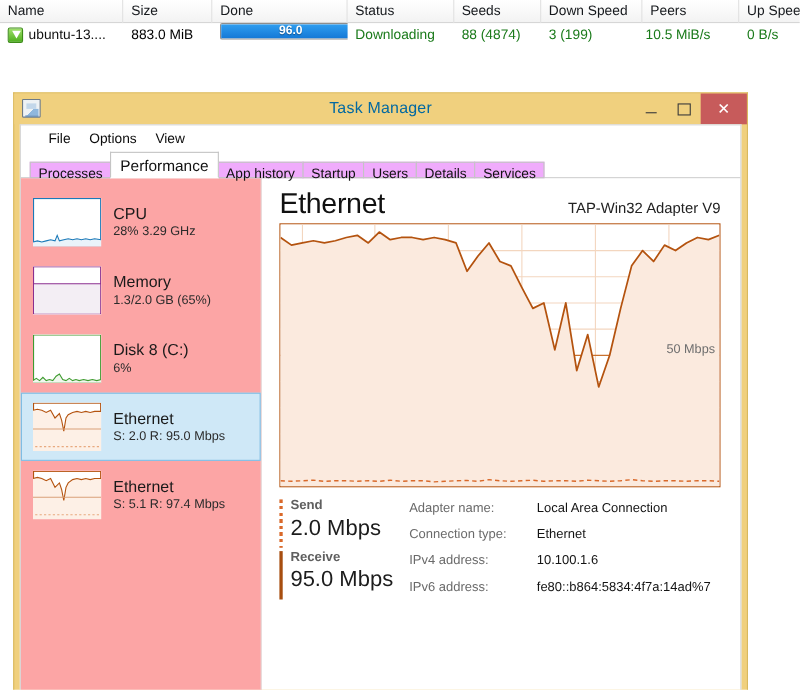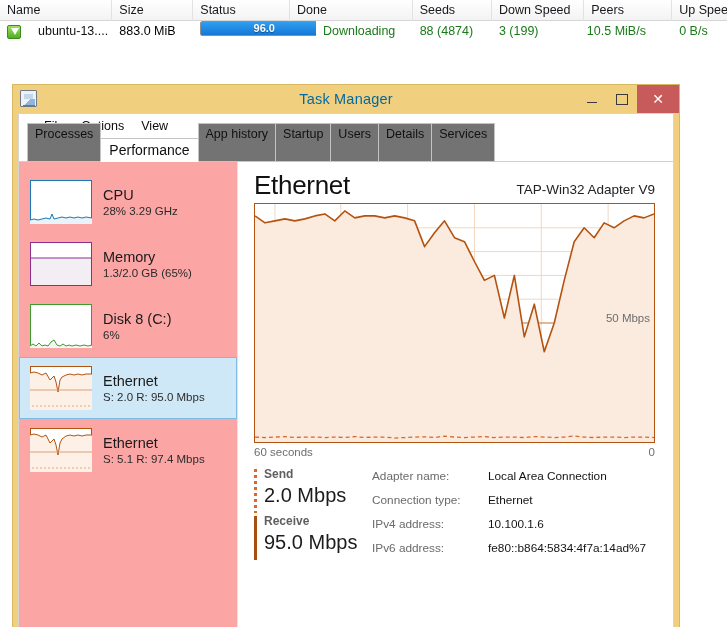--- a/index.html
+++ b/index.html
@@ -20,21 +20,21 @@
   }
   .tl-col {
     height: 21px; line-height: 20px;
     font-size: 12.5px; color: #15181c;
     border-right: 1px solid #e2e2e2;
     padding-left: 7px; position: relative; overflow: hidden; white-space: nowrap;
   }
   .tl-row { position: absolute; left: 0; top: 21px; width: 727px; height: 21px; display: flex; align-items: center; }
   .tl-cell { height: 21px; line-height: 21px; font-size: 12.5px; padding-left: 7px; white-space: nowrap; overflow: hidden; }
   .tl-cell.green { color: #1a7a1a; }
-  .tl-cell.name { color: #111; display: flex; align-items: center; gap: 17px; }
+  .tl-cell.name { color: #111; display: flex; align-items: center; gap: 5px; }
   .dl-icon {
     width: 14px; height: 14px; flex: 0 0 14px;
     background: linear-gradient(#9fe06a, #4faf1f);
     border: 1px solid #3d8c19; border-radius: 2px;
     position: relative;
   }
   .dl-icon::after {
     content: ""; position: absolute; left: 3px; top: 2px;
     width: 0; height: 0;
     border-left: 4px solid transparent; border-right: 4px solid transparent;
@@ -95,23 +95,23 @@
     background: #ffffff; border: 1px solid #d4d4d4; border-bottom: none;
   }
   .tm-menubar { height: 24px; display: flex; align-items: center; padding-left: 25px; gap: 17px; font-size: 12.5px; color: #0b0b0b; }
   .tm-menubar span { cursor: default; }
 
   .tm-tabs { height: 24px; display: flex; align-items: flex-end; padding-left: 8px; position: relative; }
   .tm-tabs::after {
     content: ""; position: absolute; left: 0; right: 0; bottom: 0; height: 1px; background: #d0d0d0;
   }
   .tab {
-    height: 39px; line-height: 20px; padding: 0 7px;
+    height: 15px; line-height: 20px; padding: 0 7px;
     font-size: 12.5px; color: #111;
-    background: #737373; border: 1px solid #c4c4c4;
+    background: #f0abfc; border: 1px solid #c4c4c4;
     margin-right: -1px; position: relative; z-index: 1; white-space: nowrap;
   }
   .tab.active {
     background: #ffffff; height: 24px; line-height: 22px;
     border-bottom: 1px solid #ffffff; z-index: 3; font-size: 14px; padding: 0 8px;
   }
 
   .tm-content { position: absolute; left: 0; top: 48px; right: 0; bottom: 0; display: flex; }
 
   
@@ -155,22 +155,22 @@
 <body>
 
 <div class="torrent-app">
 
   <div class="tl-header">
     <div class="tl-col" style="width:128px">
       <span>Name</span>
       
     </div>
     <div class="tl-col" style="width:92px">Size</div>
+    <div class="tl-col" style="width:140px">Done</div>
     <div class="tl-col" style="width:110px">Status</div>
-    <div class="tl-col" style="width:140px">Done</div>
     <div class="tl-col" style="width:90px">Seeds</div>
     <div class="tl-col" style="width:105px">Down Speed</div>
     <div class="tl-col" style="width:100px">Peers</div>
     <div class="tl-col" style="width:62px;border-right:none">Up Speed</div>
   </div>
 
   <div class="tl-row">
     <div class="tl-cell name" style="width:128px">
       <span class="dl-icon"></span>
       <span>ubuntu-13....</span>
@@ -338,24 +338,20 @@
 
             <polygon fill="#fbeade" points="0,12 10,19 20,17 30,15 40,17 50,15 60,12 70,10 80,17 90,7 100,14 110,12 120,12 130,14 140,12 150,14 160,17 170,43 180,29 190,17 200,34 210,38 220,58 230,77 240,72 250,115 260,72 270,134 280,101 290,149 300,120 310,77 320,38 330,24 340,34 350,19 360,24 370,17 380,12 390,14 400,10
                        400,240 0,240"></polygon>
             <polyline fill="none" stroke="#b4530f" stroke-width="1.6" stroke-linejoin="round" points="0,12 10,19 20,17 30,15 40,17 50,15 60,12 70,10 80,17 90,7 100,14 110,12 120,12 130,14 140,12 150,14 160,17 170,43 180,29 190,17 200,34 210,38 220,58 230,77 240,72 250,115 260,72 270,134 280,101 290,149 300,120 310,77 320,38 330,24 340,34 350,19 360,24 370,17 380,12 390,14 400,10"></polyline>
 
             <polyline fill="none" stroke="#d9692a" stroke-width="1.3" stroke-dasharray="4 3" points="0,235 10,235.5 20,235 30,234.5 40,235.5 50,235 60,235 70,235.5 80,235 90,235.5 100,234.5 110,235.5 120,235 130,235 140,236 150,235.5 160,235 170,234.8 180,235.5 190,234 200,235 210,235.5 220,235 230,234.5 240,235.5 250,235 260,235 270,235.5 280,234.5 290,235 300,235.5 310,235 320,234 330,235 340,235.5 350,235 360,235 370,235.5 380,235 390,235 400,235.5"></polyline>
           </svg>
           <span class="chart-50">50 Mbps</span>
         </div>
 
-        <div class="chart-foot">
-          <span>60 seconds</span>
-          <span>0</span>
-        </div>
 
         <div class="stats-row">
           <div class="legend-col">
             <div class="legend-block">
               <span class="legend-bar dotted"></span>
               <div class="legend-name">Send</div>
               <div class="legend-val">2.0 Mbps</div>
             </div>
             <div class="legend-block">
               <span class="legend-bar solid"></span>

